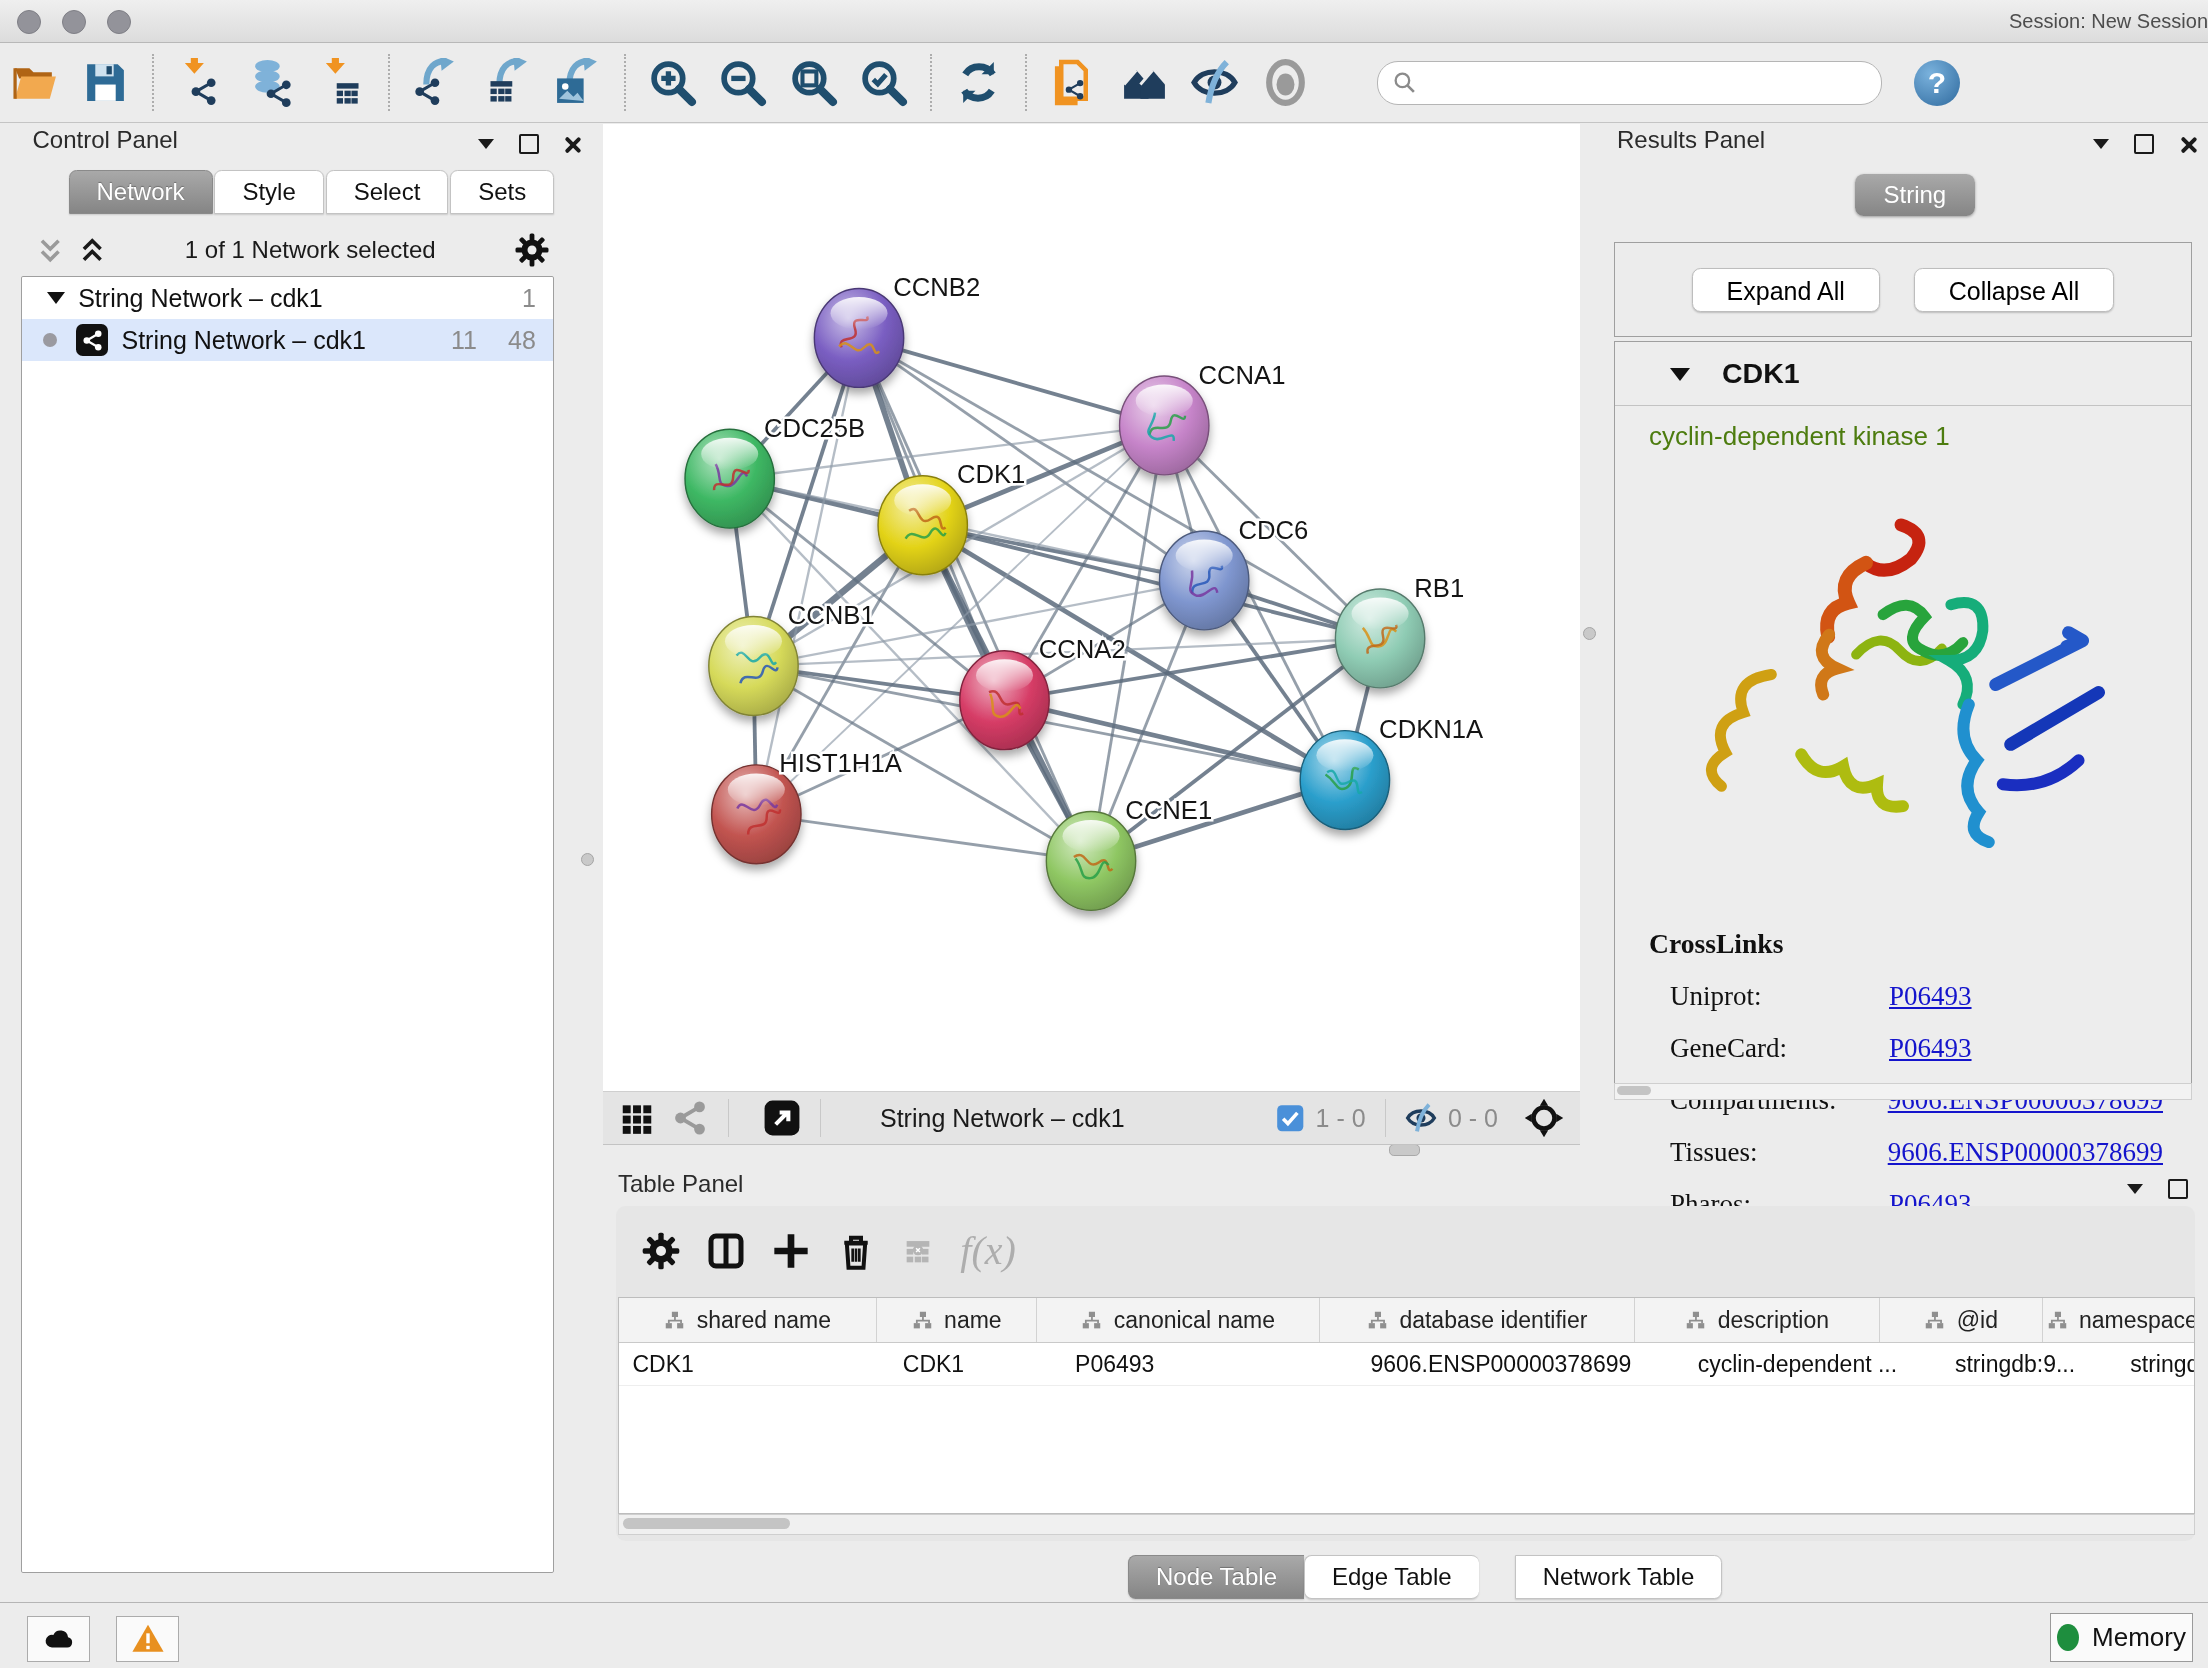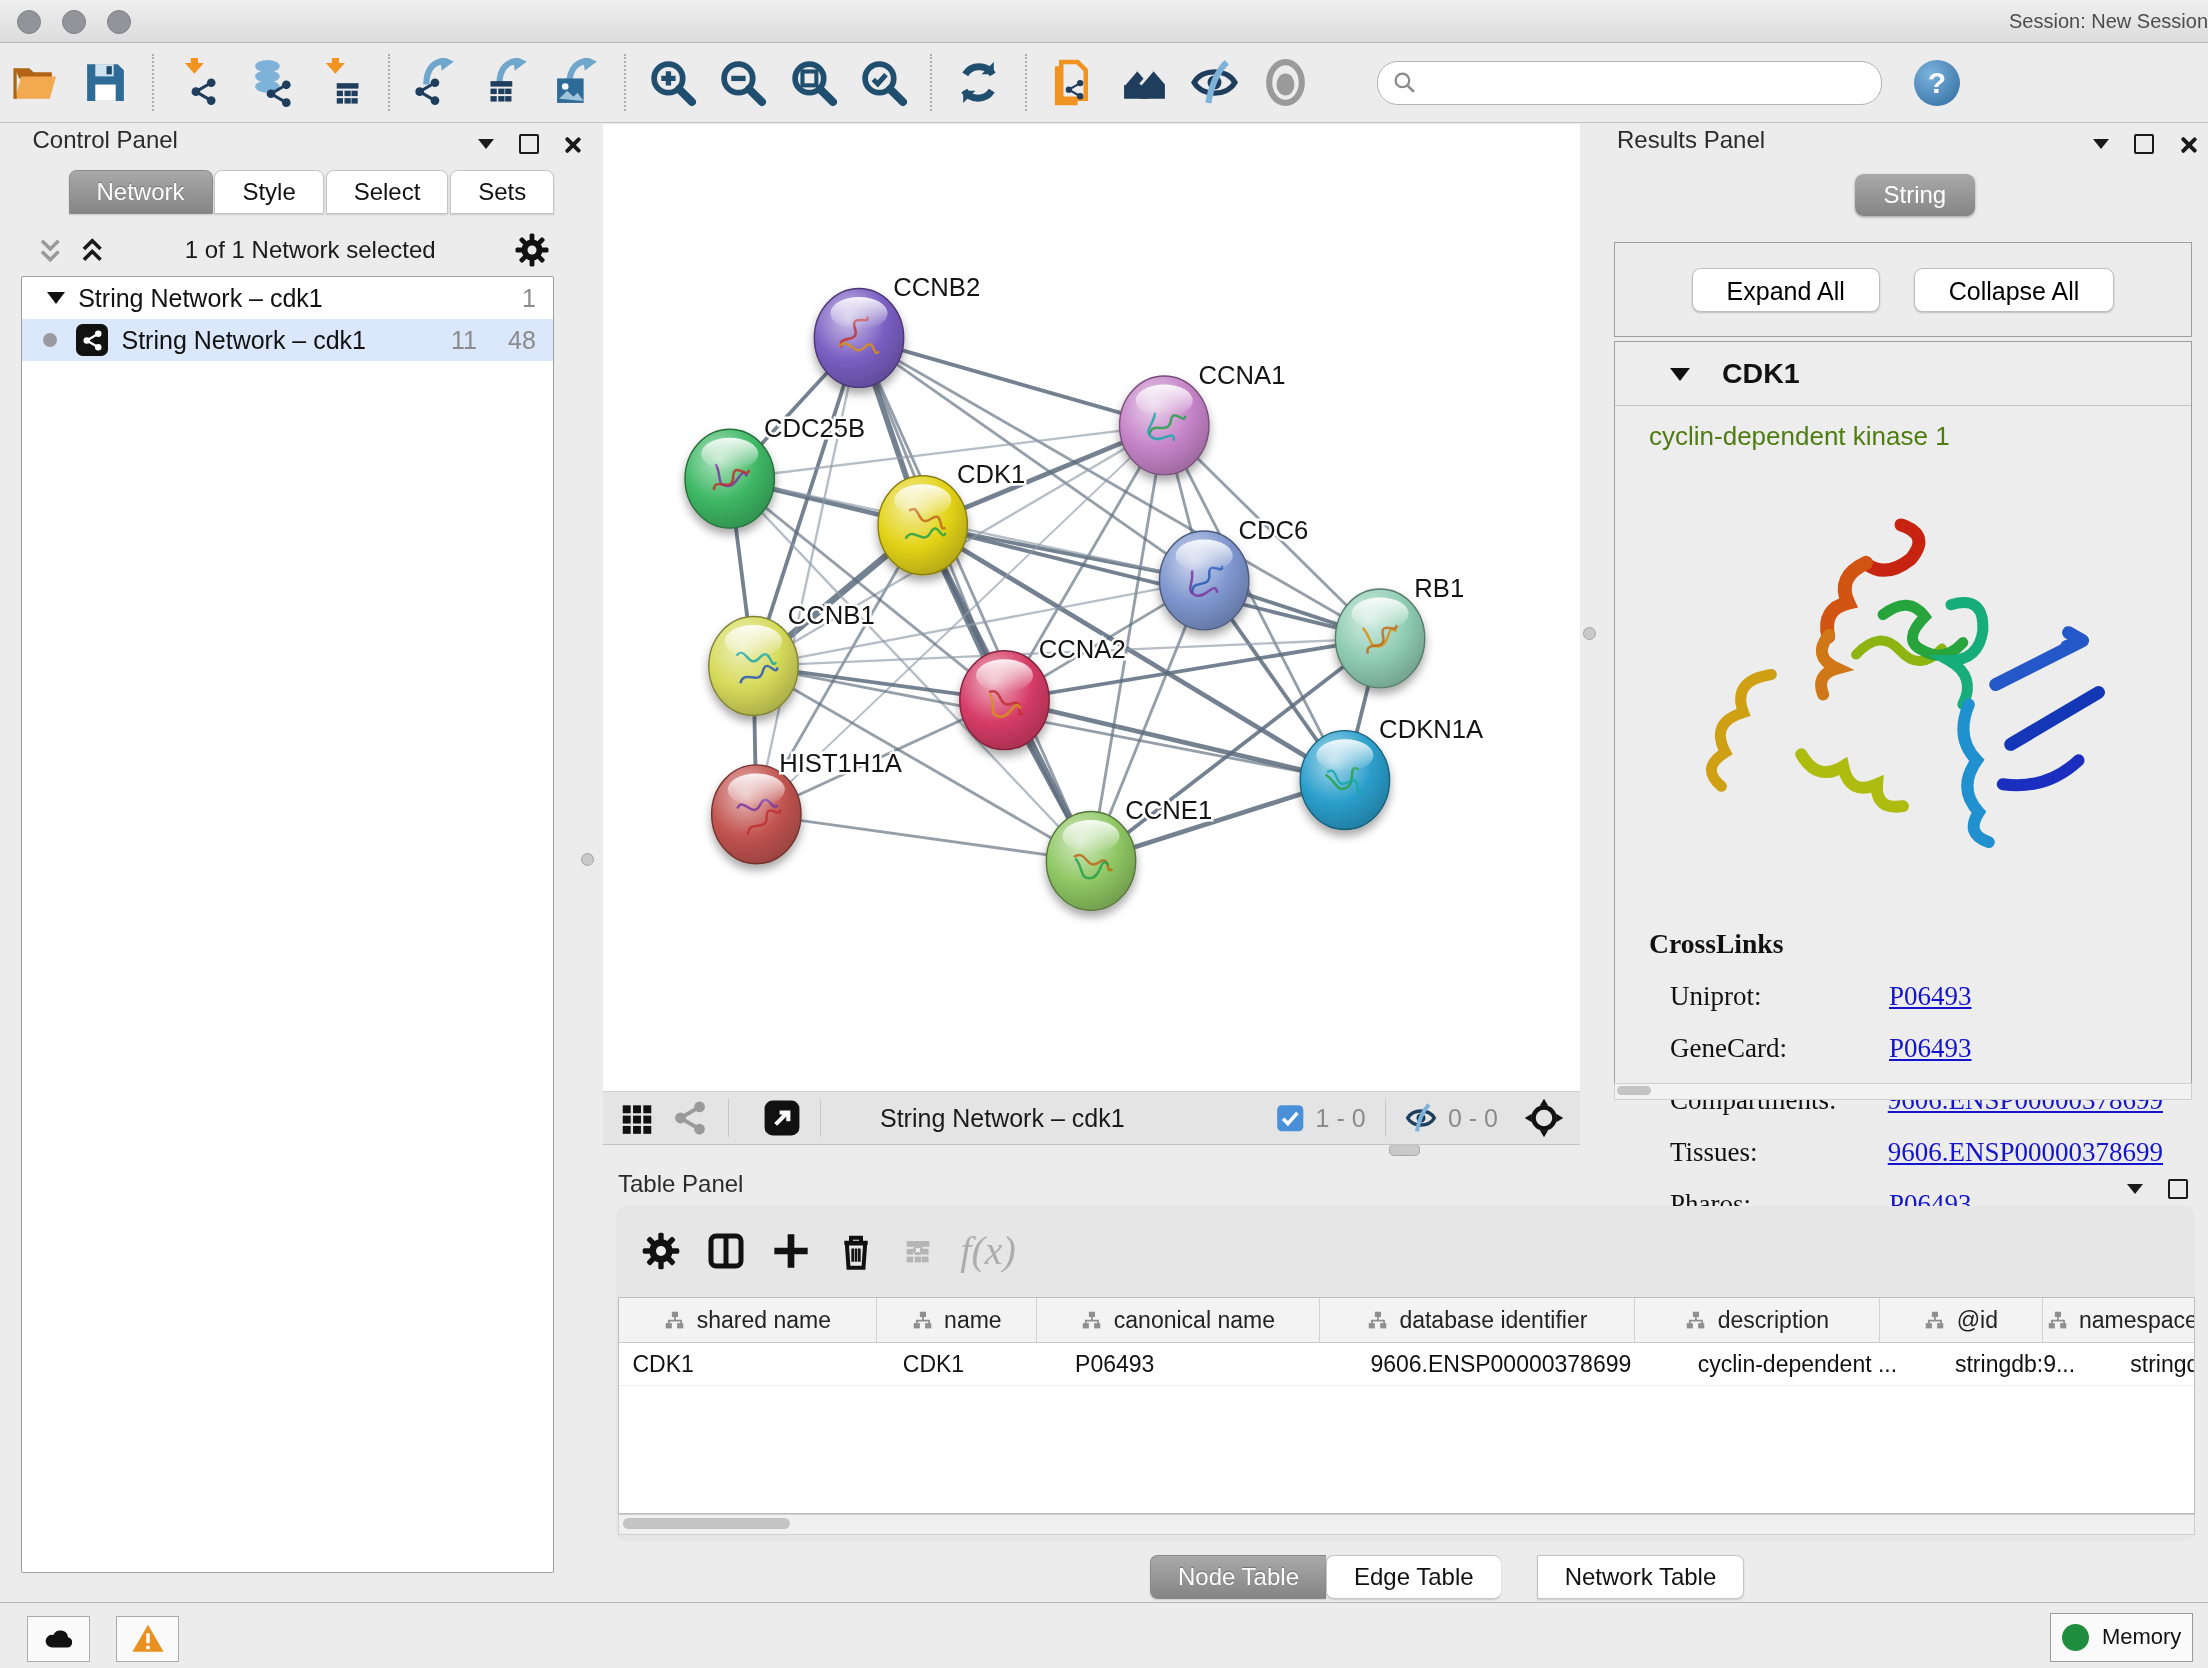--- a/index.html
+++ b/index.html
@@ -98,29 +98,29 @@
   .thead{display:flex;height:44px;background:#f3f3f3;border-bottom:1.9px solid #c9c9c9;}
   .th{display:flex;align-items:center;justify-content:center;gap:11.4px;font-size:23px;color:#222;
       border-right:1px solid #d2d2d2;overflow:hidden;white-space:nowrap;flex:0 0 auto;}
   .th svg{width:21px;height:21px;flex:0 0 auto;}
   .trdata{display:flex;height:42px;border-bottom:1px solid #eee;}
   .td{font-size:23px;color:#111;padding-left:13.3px;display:flex;align-items:center;overflow:hidden;white-space:nowrap;flex:0 0 auto;}
   .tscroll{position:absolute;left:1.9px;top:308px;width:1575px;height:19px;background:#f0f0f0;border:1px solid #cfcfcf;}
   .tscroll .thumb{position:absolute;left:3.8px;top:2.9px;width:167px;height:11.4px;background:#c4c4c4;border-radius:5.7px;}
   .ttabs{position:absolute;left:525px;top:398px;display:flex;}
   .ttabs .tab{border-radius:7.6px;margin-right:0;border-right-width:0;}
-  .ttabs .tab:first-child{border-radius:7.6px 0 0 7.6px;margin-left:22px;}
+  .ttabs .tab:first-child{border-radius:7.6px 0 0 7.6px;}
   .ttabs .tab:last-child{border-radius:0 7.6px 7.6px 0;border-right-width:1px;margin-left:36px;}
   
   .statusbar{position:absolute;left:0;top:1602px;width:2208px;height:67px;background:#ececec;border-top:1.9px solid #b5b5b5;}
   .sbtn{position:absolute;top:13.3px;width:63px;height:46px;background:#fafafa;border:1.9px solid #ababab;
         display:flex;align-items:center;justify-content:center;}
   .sbtn svg{width:34px;height:34px;}
   .membtn{position:absolute;right:15px;top:9.5px;width:143px;height:49px;background:#fafafa;border:1.9px solid #9a9a9a;
-          display:flex;align-items:center;justify-content:center;gap:13.3px;font-size:22px;color:#111;}
+          display:flex;align-items:center;justify-content:center;gap:13.3px;font-size:26px;color:#111;}
   .memdot{width:27px;height:27px;border-radius:50%;background:#1e8e3e;}
   .hidden-defs{position:absolute;width:0;height:0;overflow:hidden;}
 </style>
 </head>
 <body>
 
 <svg class="hidden-defs" xmlns="http://www.w3.org/2000/svg">
   <defs>
     <symbol id="sym-share" viewBox="0 0 24 24">
       <circle cx="6" cy="12" r="3.4" fill="currentColor"></circle>

